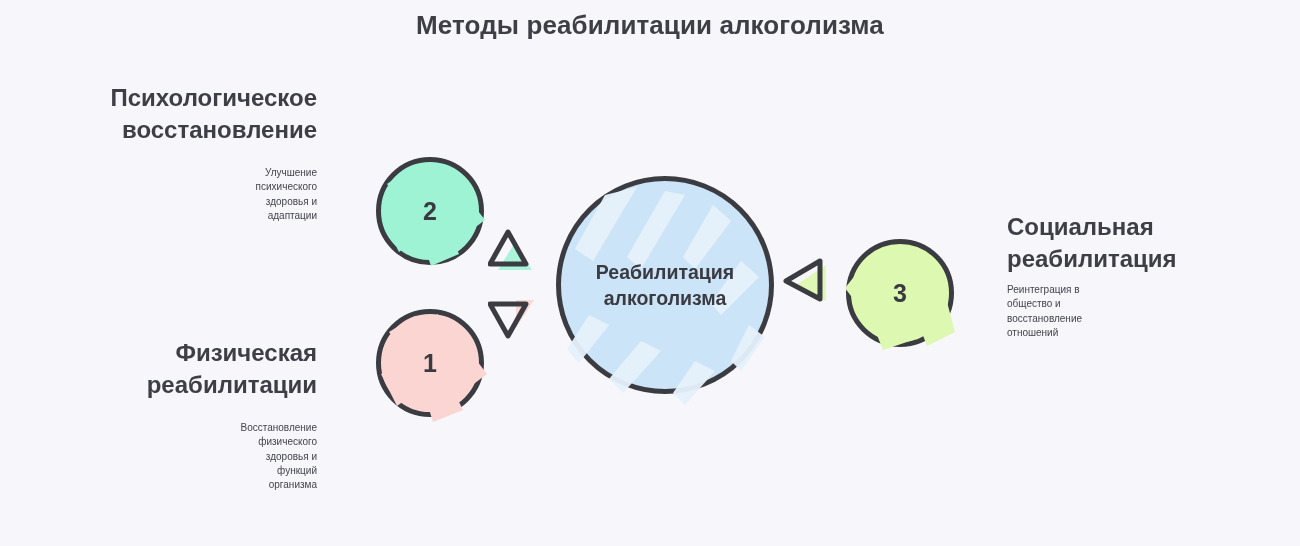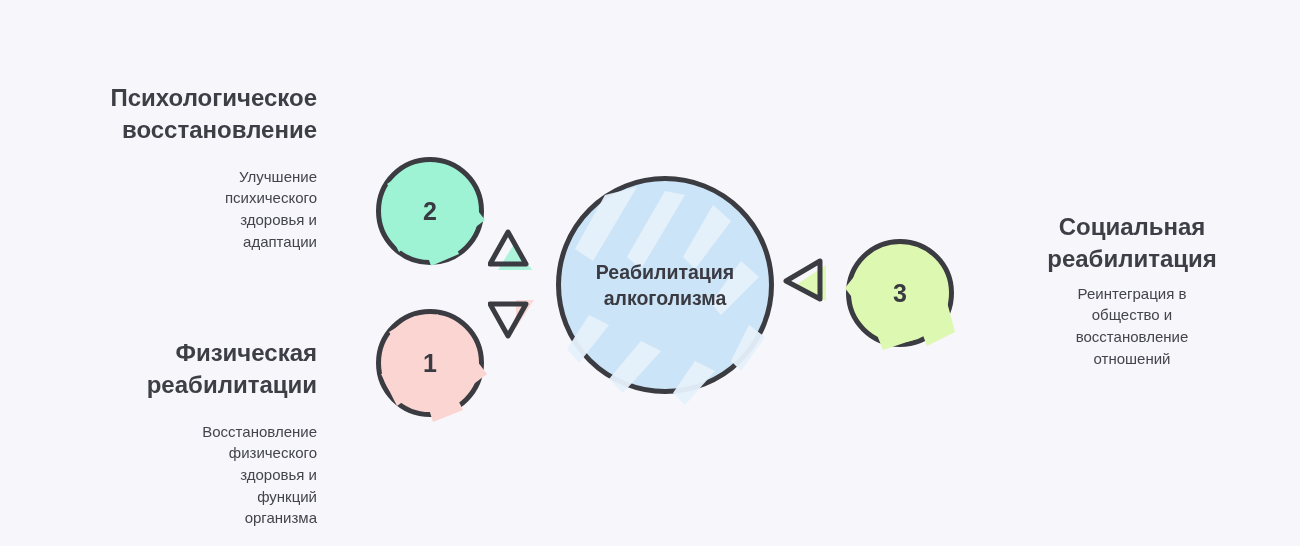--- a/index.html
+++ b/index.html
@@ -38,28 +38,28 @@
   
   .block { position: absolute; }
   .block .heading {
     font-size: 24px;
     font-weight: bold;
     color: #3e3e46;
     line-height: 1.33;
     white-space: pre-line;
   }
   .block .body {
-    font-size: 15px;
+    font-size: 10px;
     font-weight: normal;
     color: #44444c;
     line-height: 1.44;
     white-space: pre-line;
   }
   .block.right-align { text-align: right; }
-  .block.left-align  { text-align: center; }
+  .block.left-align  { text-align: left; }
 
   #block-psych {
     left: 40px;
     top: 82px;
     width: 277px;
   }
   #block-psych .body { margin-top: 20px; }
 
   #block-phys {
     left: 40px;
@@ -145,20 +145,21 @@
   .arrow { position: absolute; }
   #arrow-up    { left: 488px; top: 226px; width: 48px; height: 48px; }
   #arrow-down  { left: 488px; top: 296px; width: 48px; height: 48px; }
   #arrow-left  { left: 780px; top: 255px; width: 56px; height: 56px; }
 </style>
 </head>
 <body>
 
 <div class="canvas">
 
+  <div id="page-title">Методы реабилитации алкоголизма</div>
 
   <div class="block right-align" id="block-psych">
     <div class="heading">Психологическое
 восстановление</div>
     <div class="body">Улучшение
 психического
 здоровья и
 адаптации</div>
   </div>
 

